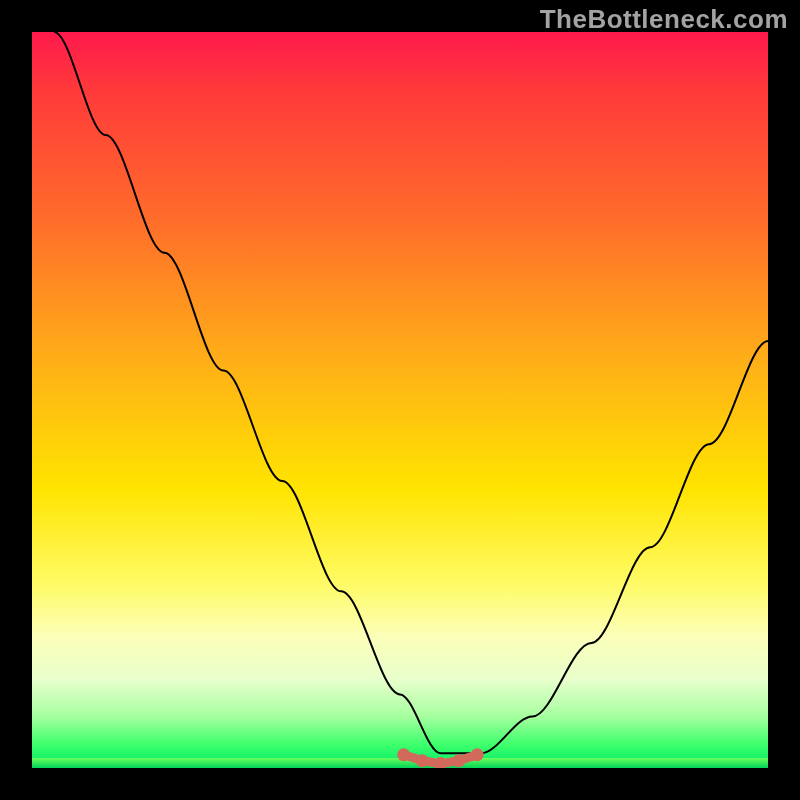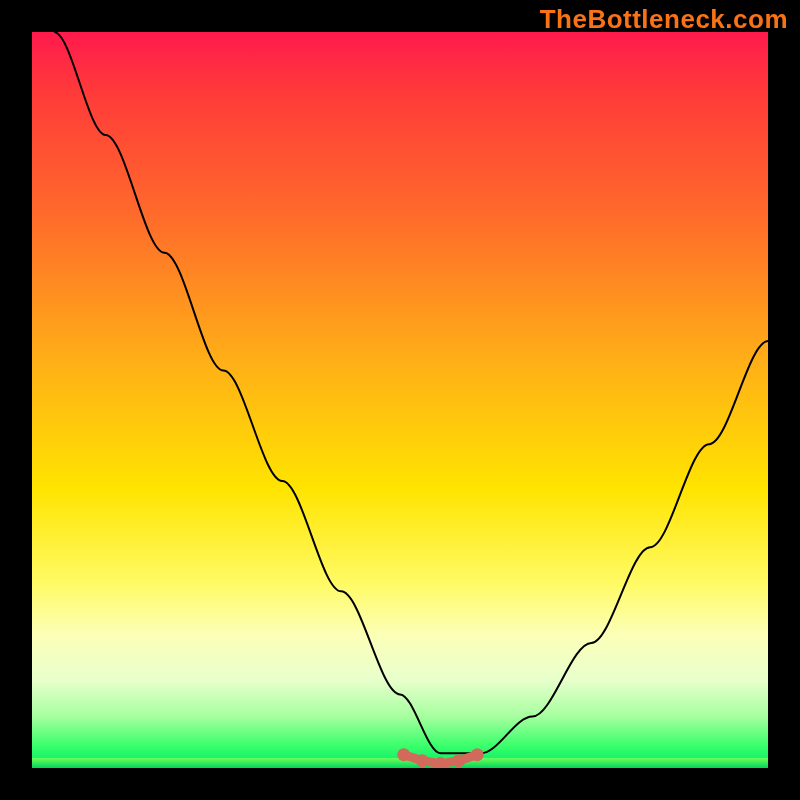--- a/index.html
+++ b/index.html
@@ -14,21 +14,21 @@
   .frame {
     position: relative;
     width: 800px;
     height: 800px;
     background: #000;
   }
   .watermark {
     position: absolute;
     top: 4px;
     right: 12px;
-    color: #f97316;
+    color: #a3a3a3;
     font-size: 26px;
     font-weight: 600;
     letter-spacing: 0.5px;
     user-select: none;
   }
   .plot-area {
     position: absolute;
     left: 32px;
     top: 32px;
     width: 736px;

